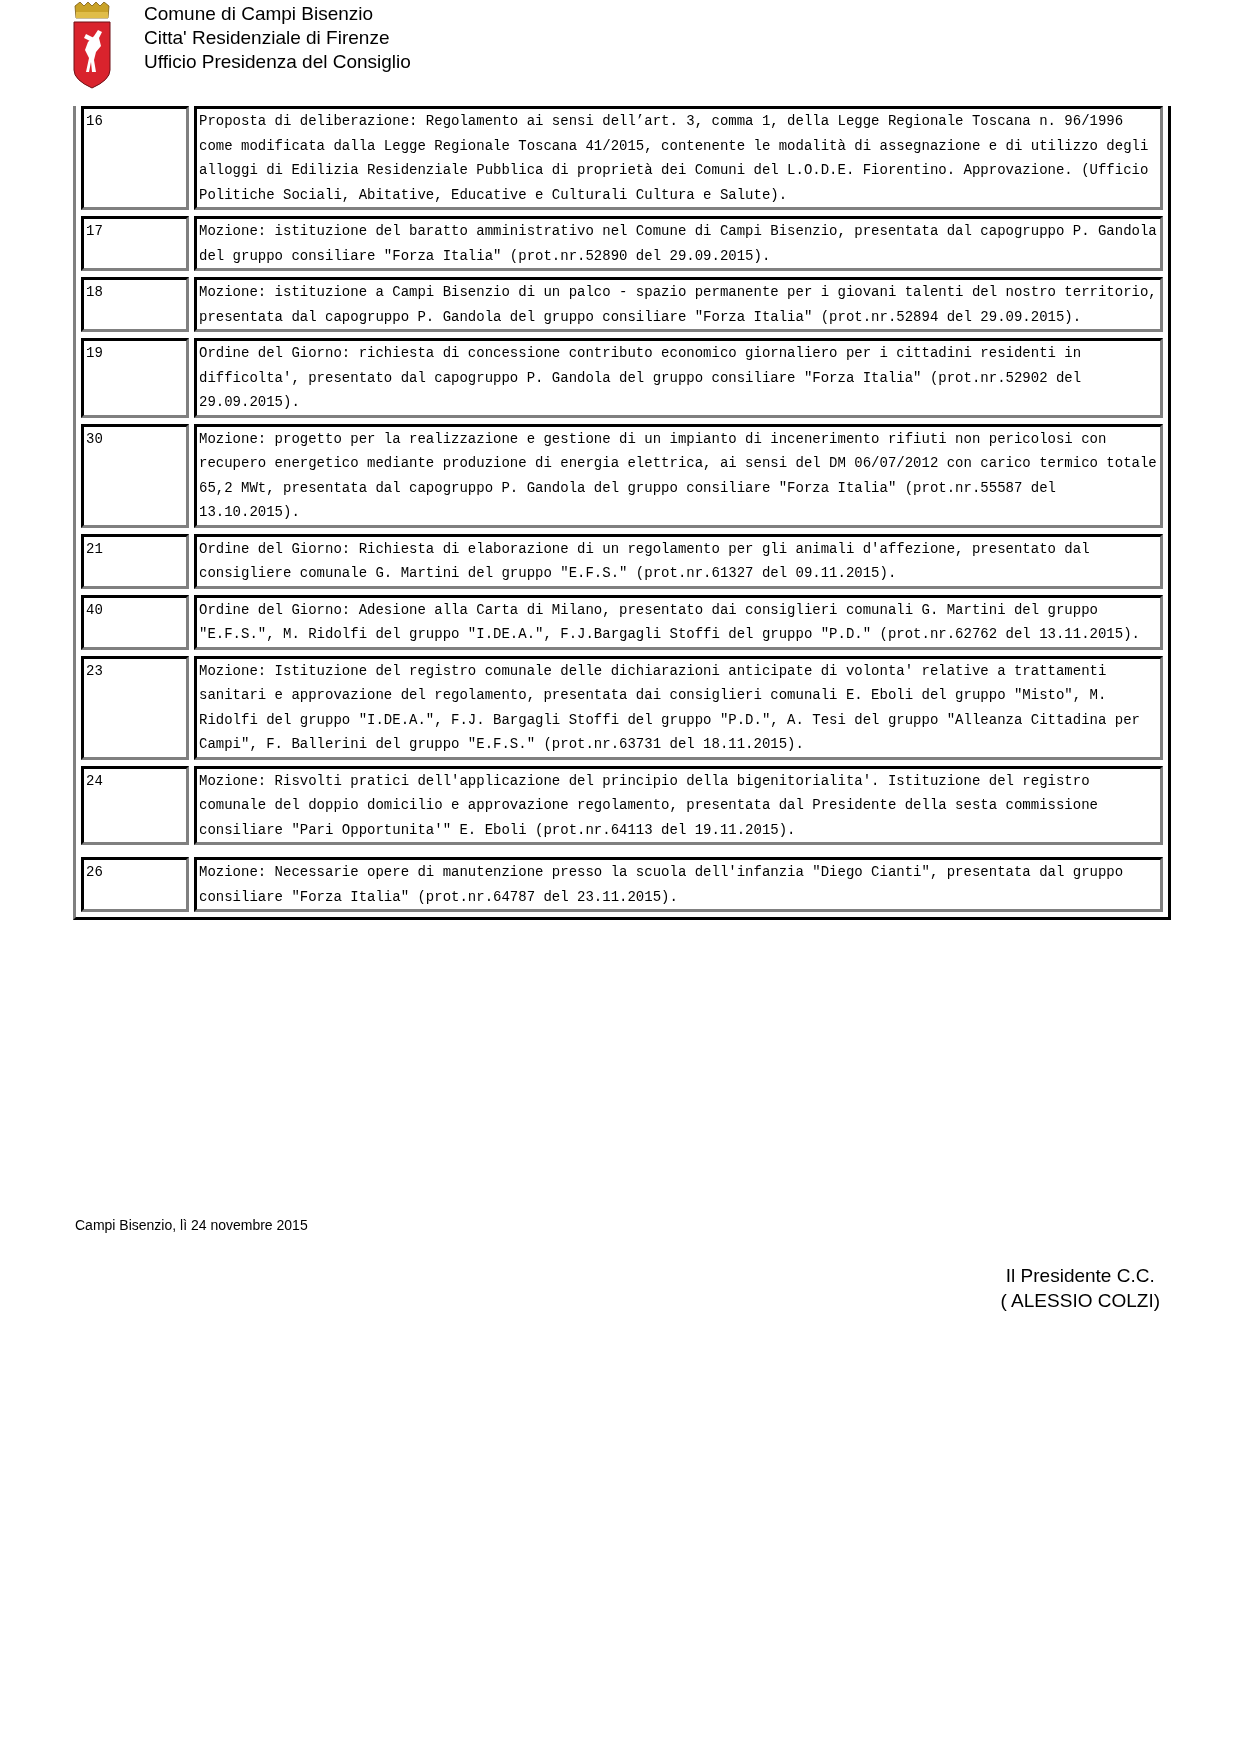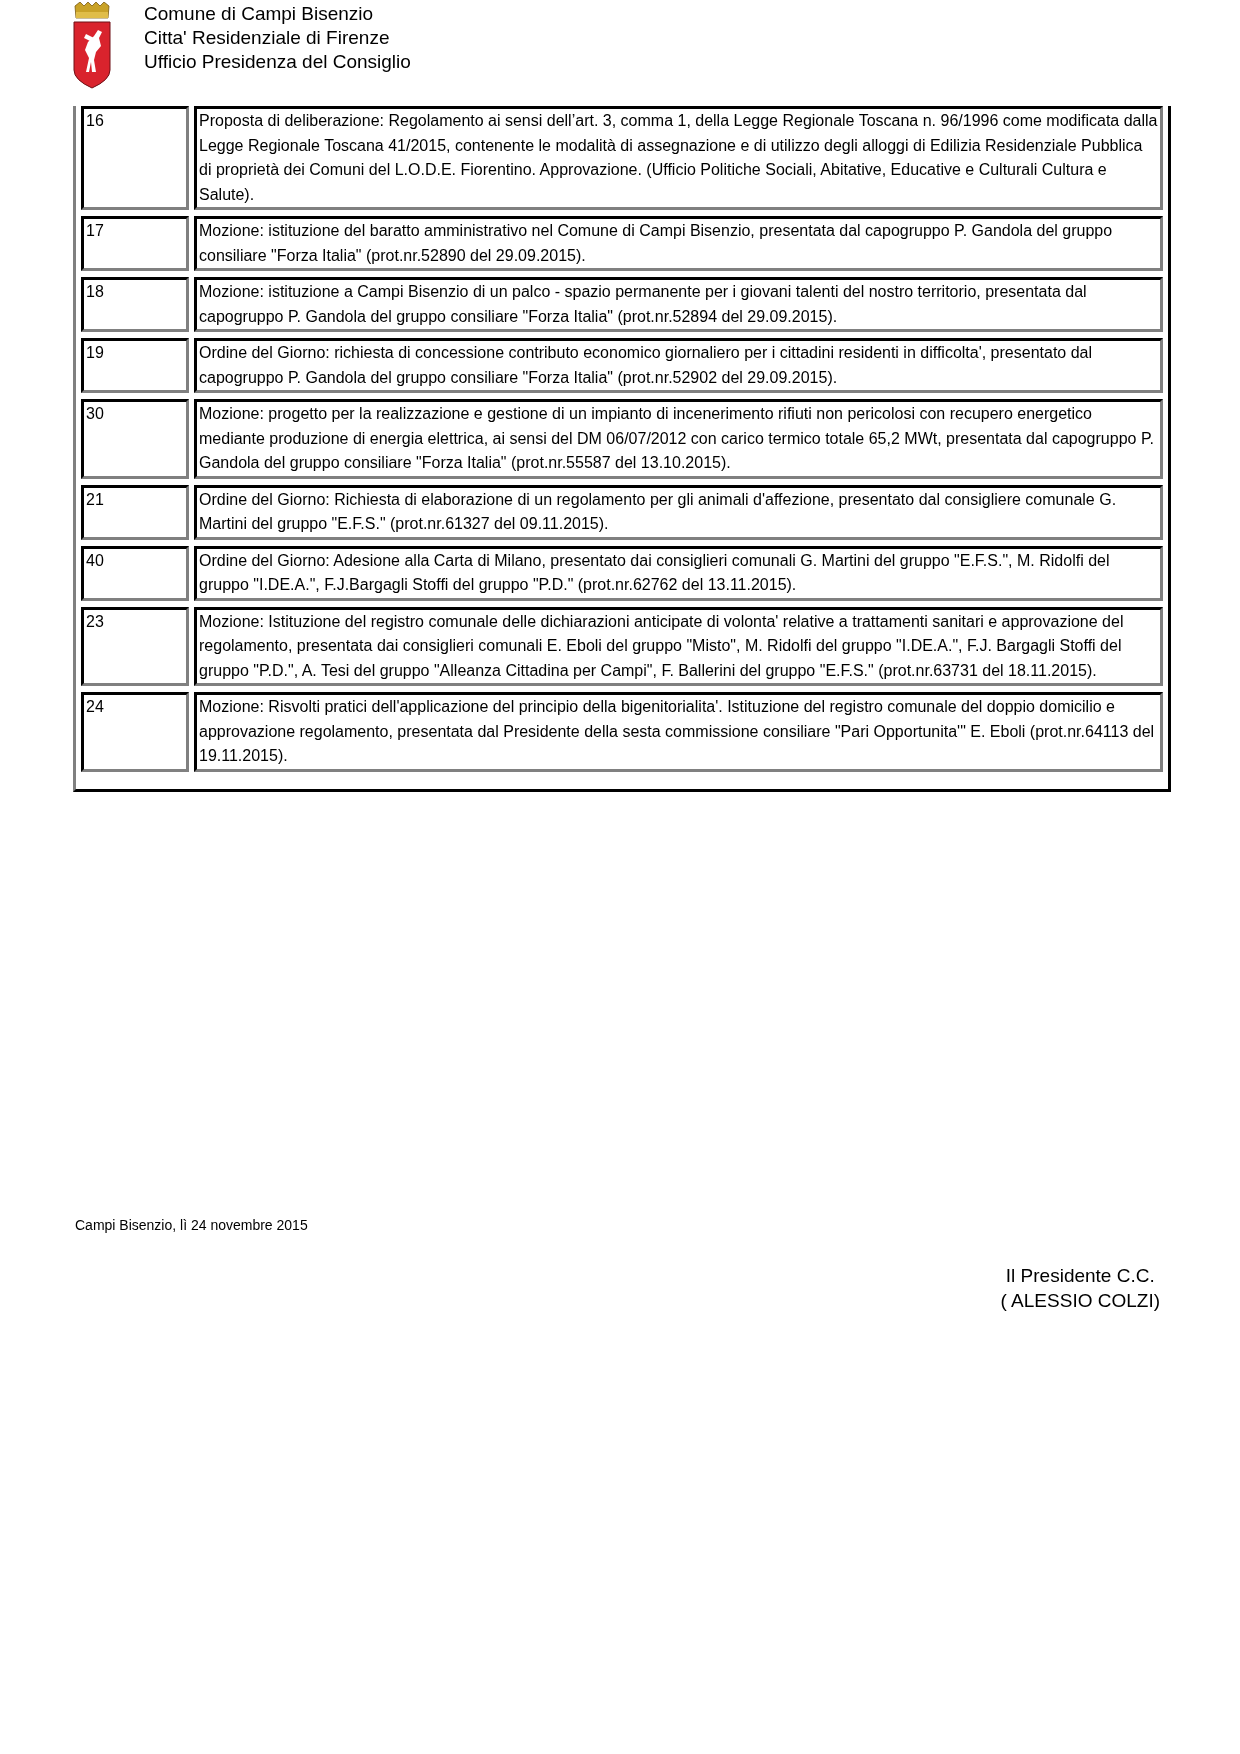--- a/index.html
+++ b/index.html
@@ -13,24 +13,25 @@
     .header-lines div { height: 24px; }
 
     .agenda {
       position: absolute; left: 73px; top: 106px; width: 1098px;
       border-collapse: separate; border-spacing: 5px 0;
       border-left: 3px solid #808080; border-top: 0;
       border-right: 3px solid #000; border-bottom: 3px solid #000;
       padding: 0 0 5px 0;
     }
     .agenda td {
-      vertical-align: top; font-size: 16px; line-height: 24.5px;
+      vertical-align: top; font-size: 14px; line-height: 24.5px;
       border-top: 3px solid #000; border-left: 3px solid #000;
       border-right: 3px solid #808080; border-bottom: 3px solid #808080;
       padding: 0 2px;
+      font-family: Liberation Mono, monospace;
     }
     .agenda tr td { }
     .agenda tr.gap td { border: 0; height: 6px; padding: 0; }
     .num-cell { width: 98px; }
     .text-cell { }
 
     .place-date { position: absolute; left: 75px; top: 1217px; font-size: 14px; }
     .signature { position: absolute; right: 80px; top: 1263px; font-size: 19px; line-height: 25px; text-align: center; }
   </style>
 </head>
@@ -115,20 +116,24 @@
       <tr>
         <td class="num-cell">24</td>
         <td class="text-cell">Mozione: Risvolti pratici dell'applicazione del principio della bigenitorialita'. Istituzione del registro comunale del doppio domicilio e approvazione regolamento, presentata dal Presidente della sesta commissione consiliare "Pari Opportunita'" E. Eboli (prot.nr.64113 del 19.11.2015).</td>
       </tr>
       <tr class="gap">
         <td colspan="2"></td>
       </tr>
       <tr class="gap">
         <td colspan="2"></td>
       </tr>
+      <tr>
+        <td class="num-cell">26</td>
+        <td class="text-cell">Mozione: Necessarie opere di manutenzione presso la scuola dell'infanzia "Diego Cianti", presentata dal gruppo consiliare "Forza Italia" (prot.nr.64787 del 23.11.2015).</td>
+      </tr>
     </tbody>
 </table>
 
 <div class="place-date">Campi Bisenzio, lì 24 novembre 2015</div>
 
 <div class="signature">
   <div>Il Presidente C.C.</div>
   <div>( ALESSIO COLZI)</div>
 </div>
 

